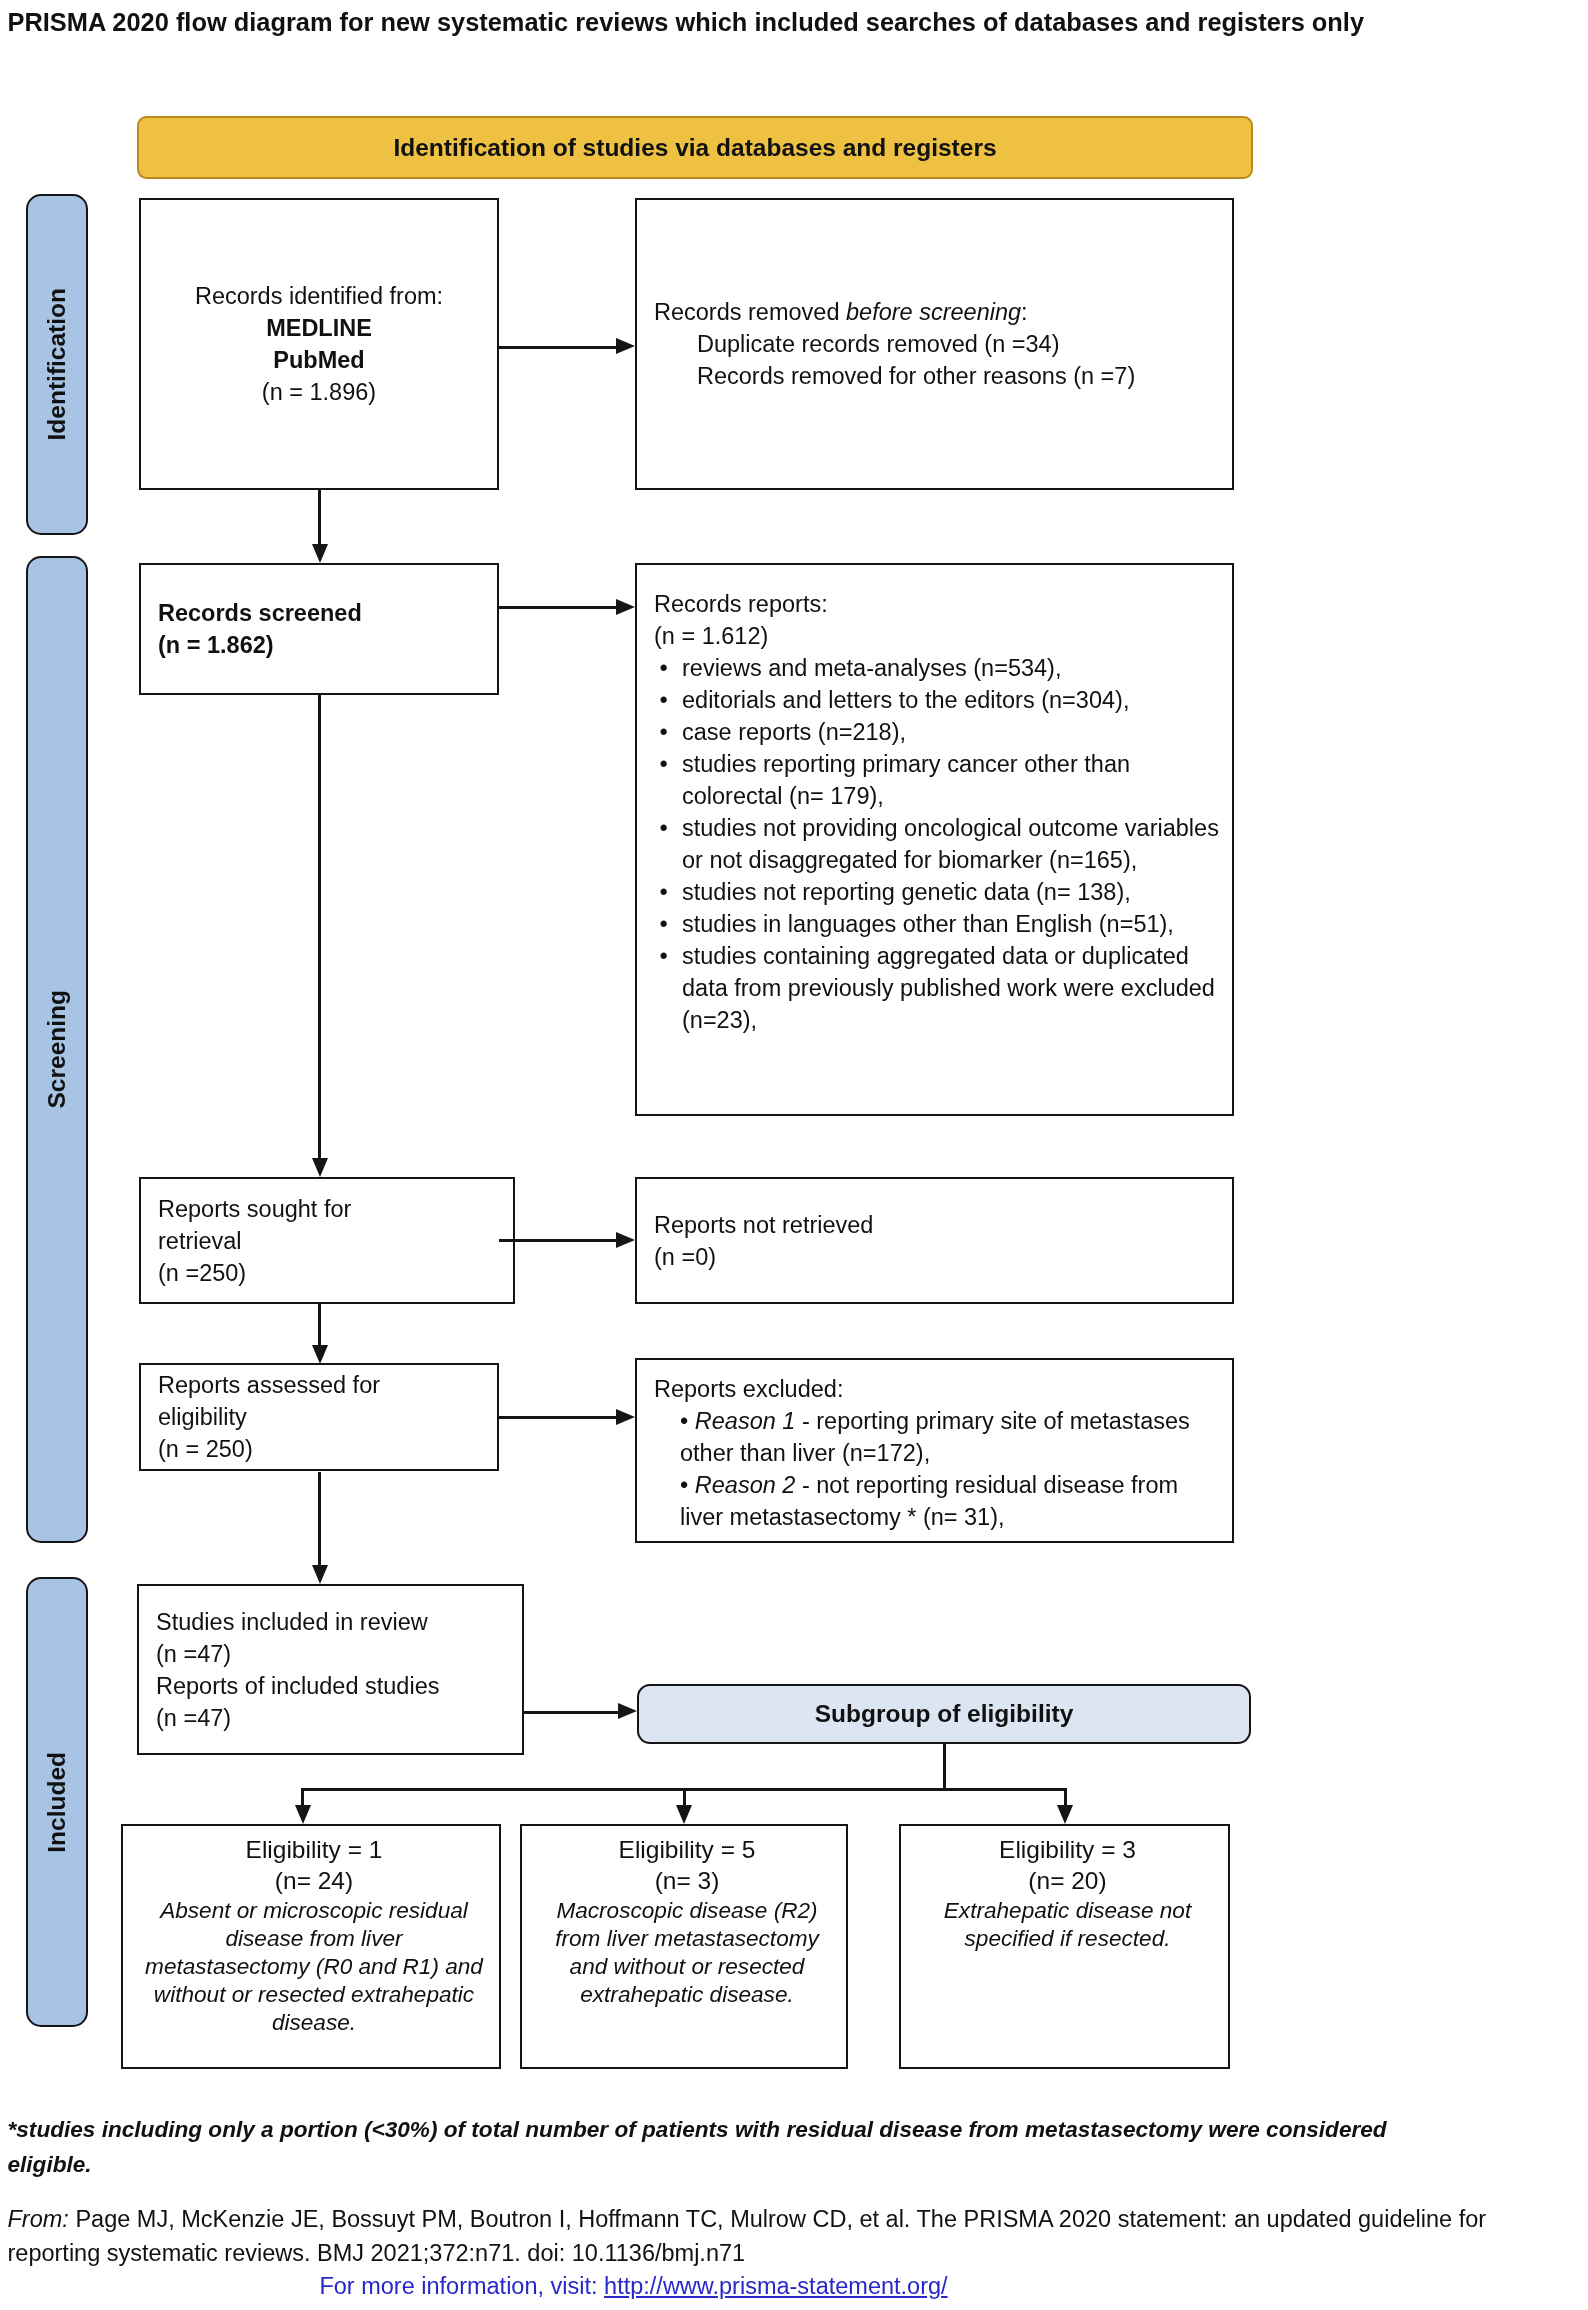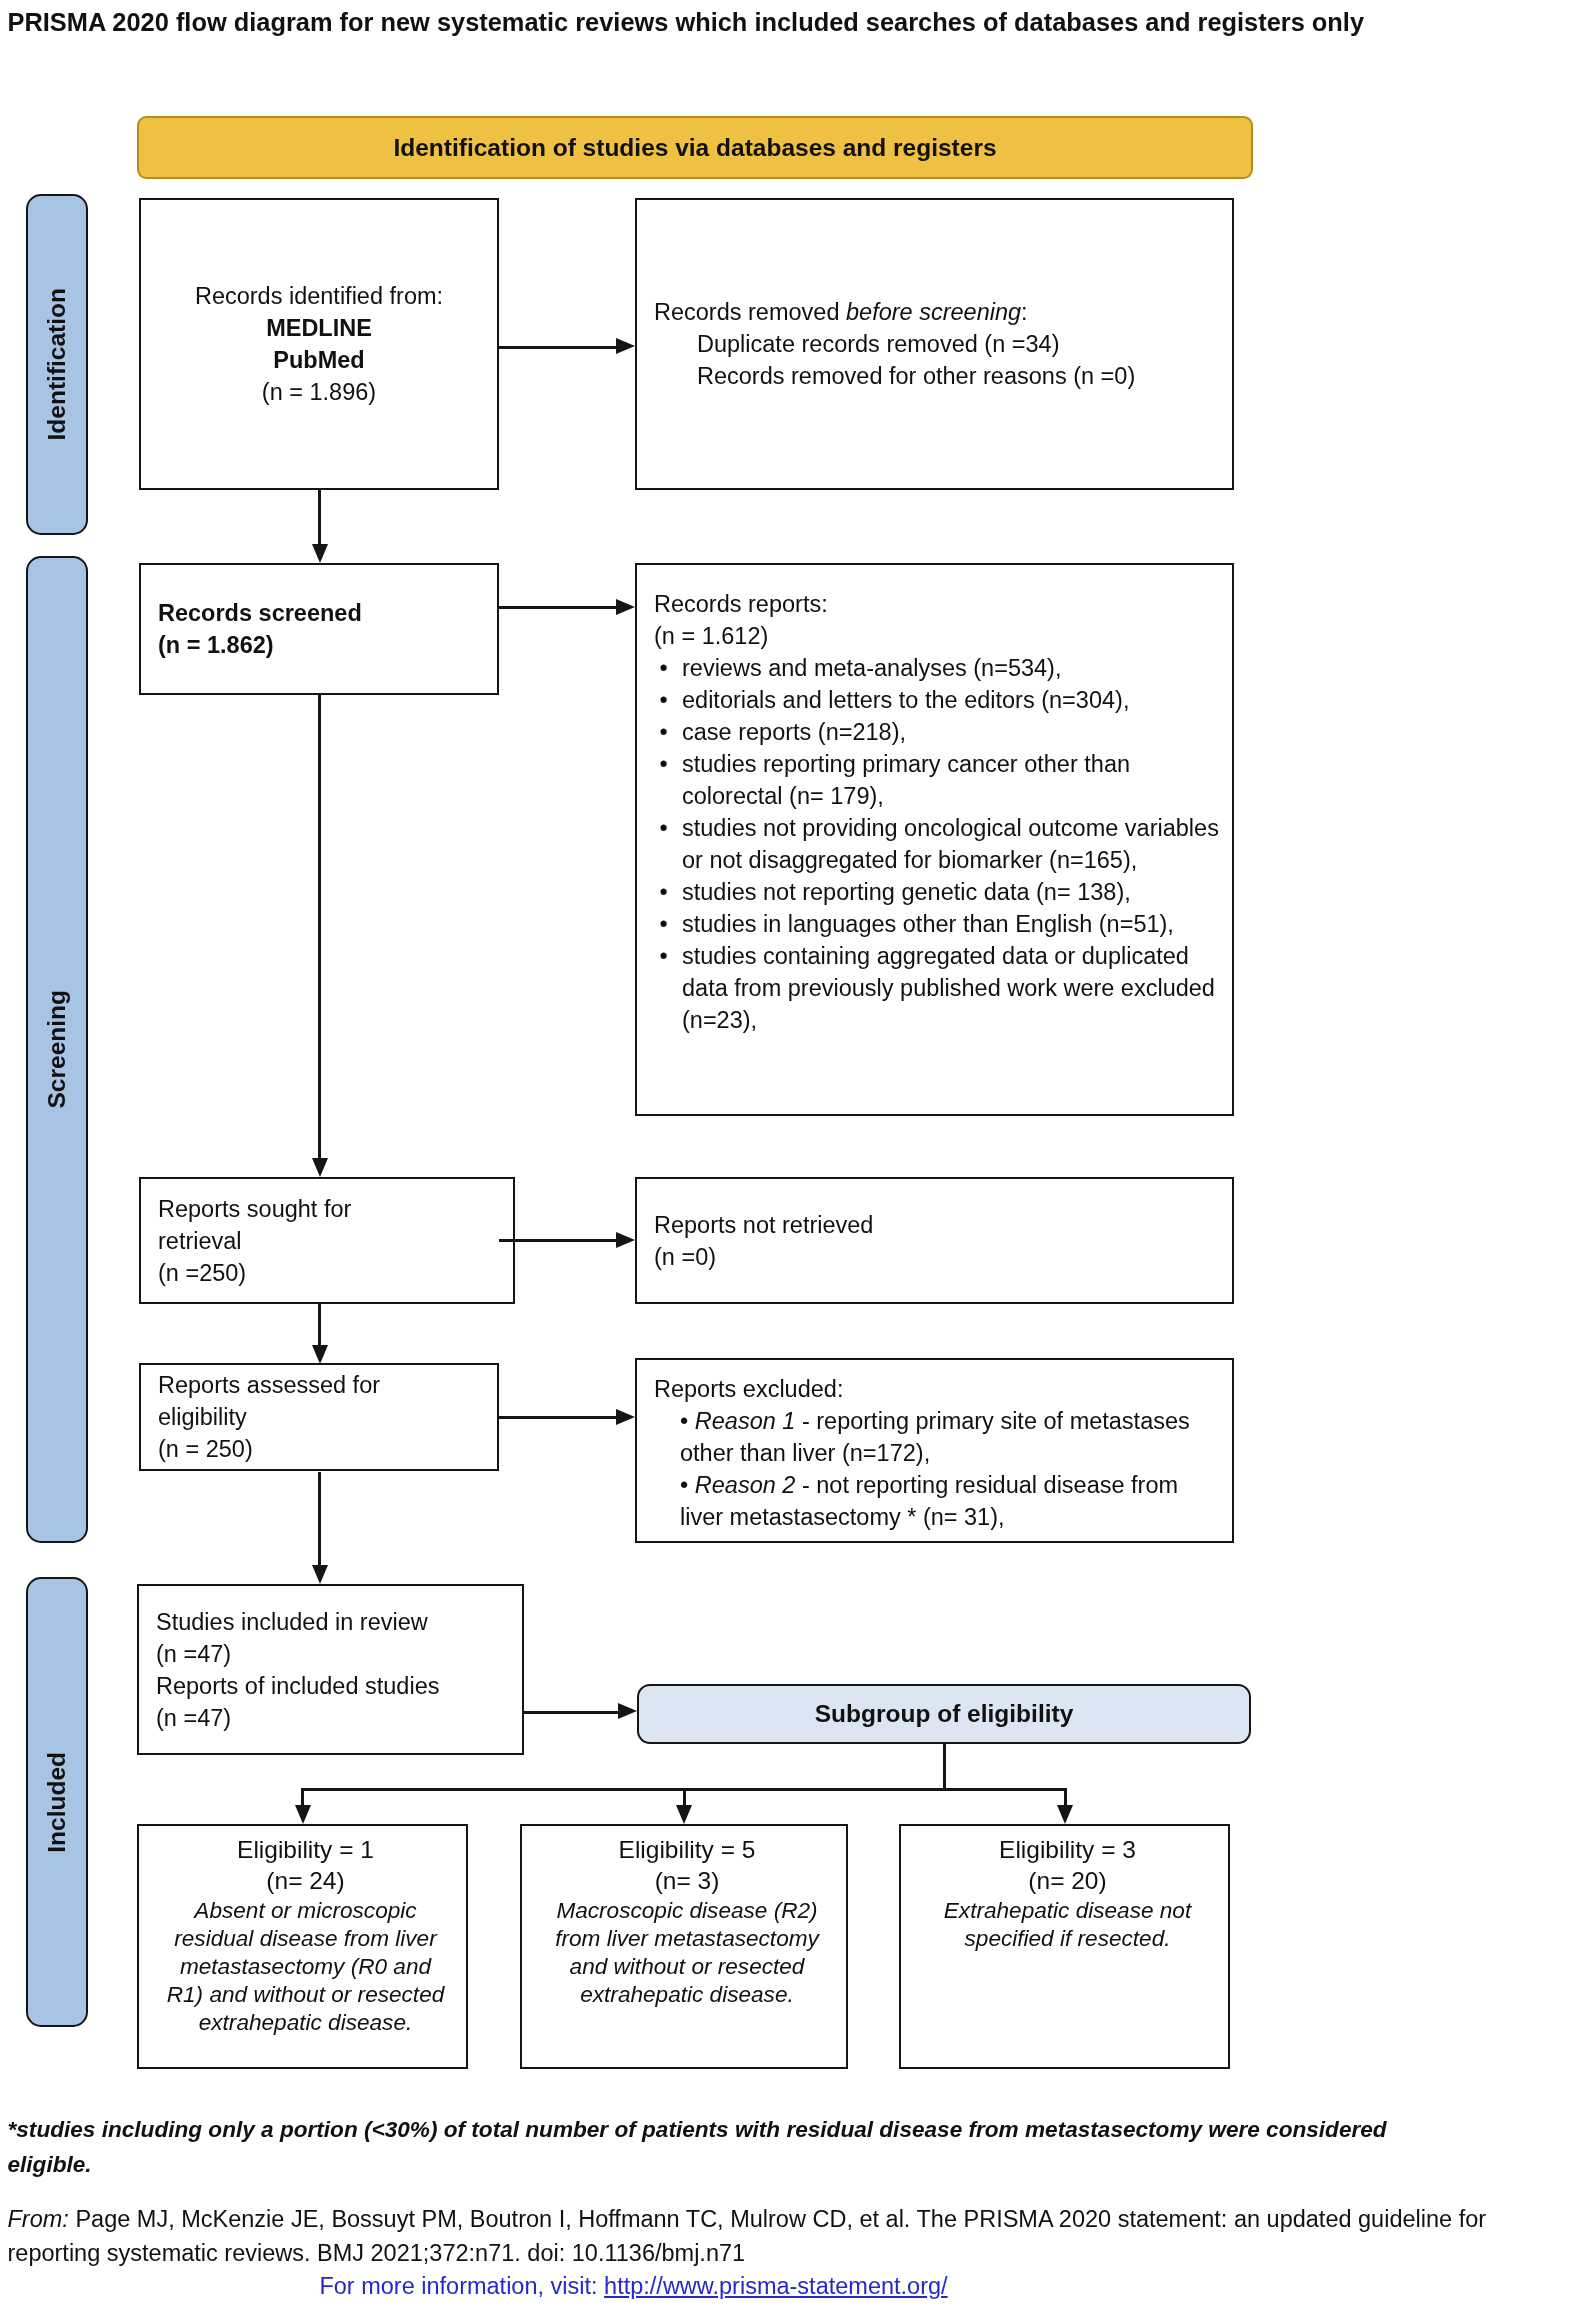--- a/index.html
+++ b/index.html
@@ -45,21 +45,21 @@
 
   #studies-included { left:137px; top:1584px; width:387px; height:171px; padding-left:17px; }
 
   #subgroup { position:absolute; left:637px; top:1684px; width:614px; height:60px;
               background:#DCE6F3; border:2.8px solid #151515; border-radius:13px;
               display:flex; align-items:center; justify-content:center;
               font-size:24.5px; font-weight:bold; }
 
   .ebox { position:absolute; top:1824px; height:245px; background:#fff; border:2.8px solid #151515;
           padding:7.5px 15px 0 21px; }
-  #eligibility-1 { left:137px; width:331px; }
+  #eligibility-1 { left:121px; width:380px; }
   #eligibility-2 { left:520px; width:328px; }
   #eligibility-3 { left:899px; width:331px; }
   .ebox .ehead { text-align:center; font-size:24.5px; line-height:31px; }
   .ebox .ebody { font-style:italic; font-size:22.6px; line-height:28px; margin-top:1.9px;text-align:center; }
 
   
   .hline { position:absolute; height:2.8px; background:#151515; }
   .vline { position:absolute; width:2.8px;  background:#151515; }
   .ah-right { position:absolute; width:0; height:0;
               border-top:8.5px solid transparent; border-bottom:8.5px solid transparent;
@@ -100,21 +100,21 @@
   <div class="box vcenter" id="records-identified">
     <div>Records identified from:</div>
     <div class="b">MEDLINE</div>
     <div class="b">PubMed</div>
     <div>(n = 1.896)</div>
   </div>
 
   <div class="box vcenter" id="records-removed">
     <div><span>Records removed </span><span class="i">before screening</span><span>:</span></div>
     <div class="ind">Duplicate records removed (n =34)</div>
-    <div class="ind">Records removed for other reasons (n =0)</div>
+    <div class="ind">Records removed for other reasons (n =7)</div>
   </div>
 
   <div class="box vcenter" id="records-screened">
     <div>Records screened</div>
     <div>(n = 1.862)</div>
   </div>
 
   <div class="box" id="records-excluded">
     <div>Records reports:</div>
     <div>(n = 1.612)</div>

